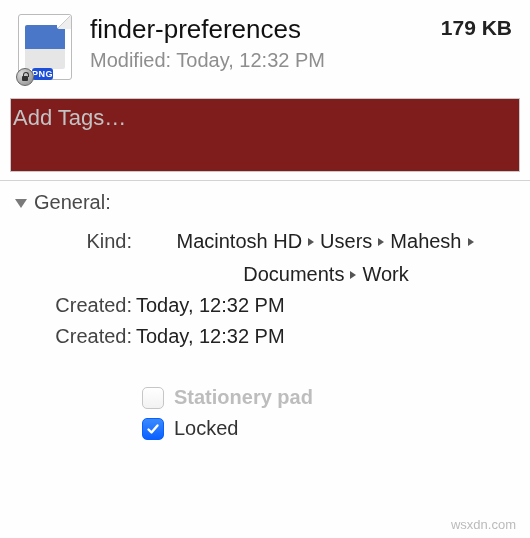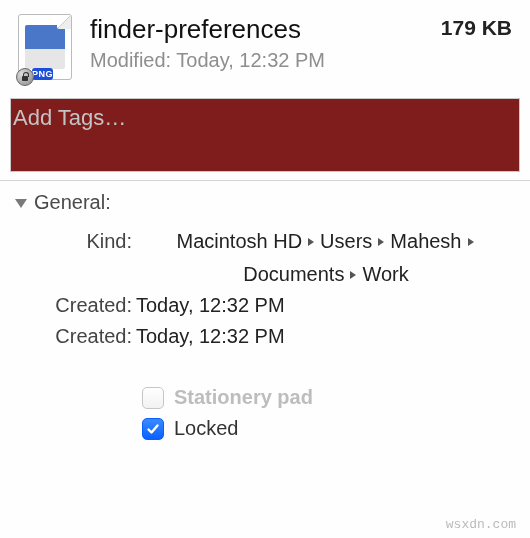--- a/index.html
+++ b/index.html
@@ -189,21 +189,21 @@
     }
     .cb-checked svg { display:block; }
     .cb-label { font-size: 20px; }
     .cb-label.disabled { color: #bdbdbd; font-weight: bold; }
     .watermark {
       position: absolute;
       right: 14px;
       bottom: 6px;
       font-size: 13px;
       color: #bbb;
-      font-family: Liberation Mono, monospace;
+      font-family: Liberation Sans, sans-serif;
     }
   </style>
 </head>
 <body>
 
 <div class="header">
   <div class="file-icon">
     <div class="file-page">
       <div class="file-thumb"></div>
       <div class="file-fold"></div>

